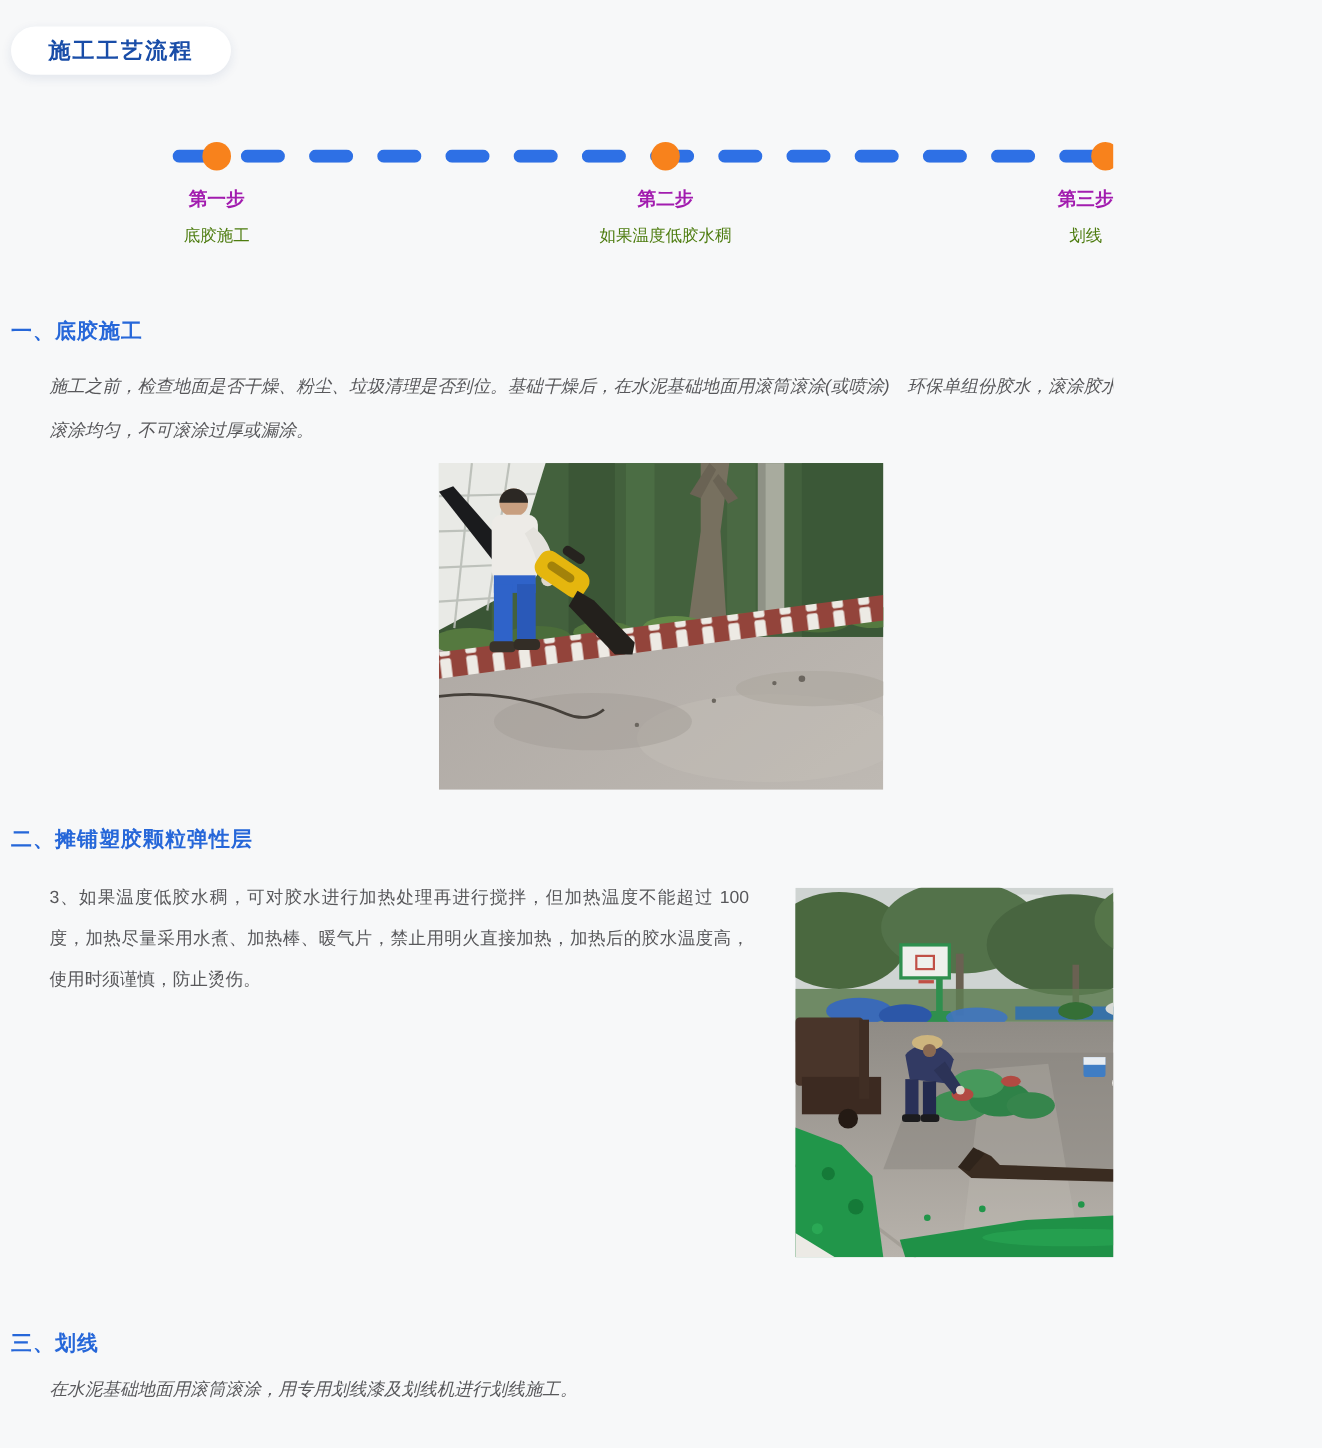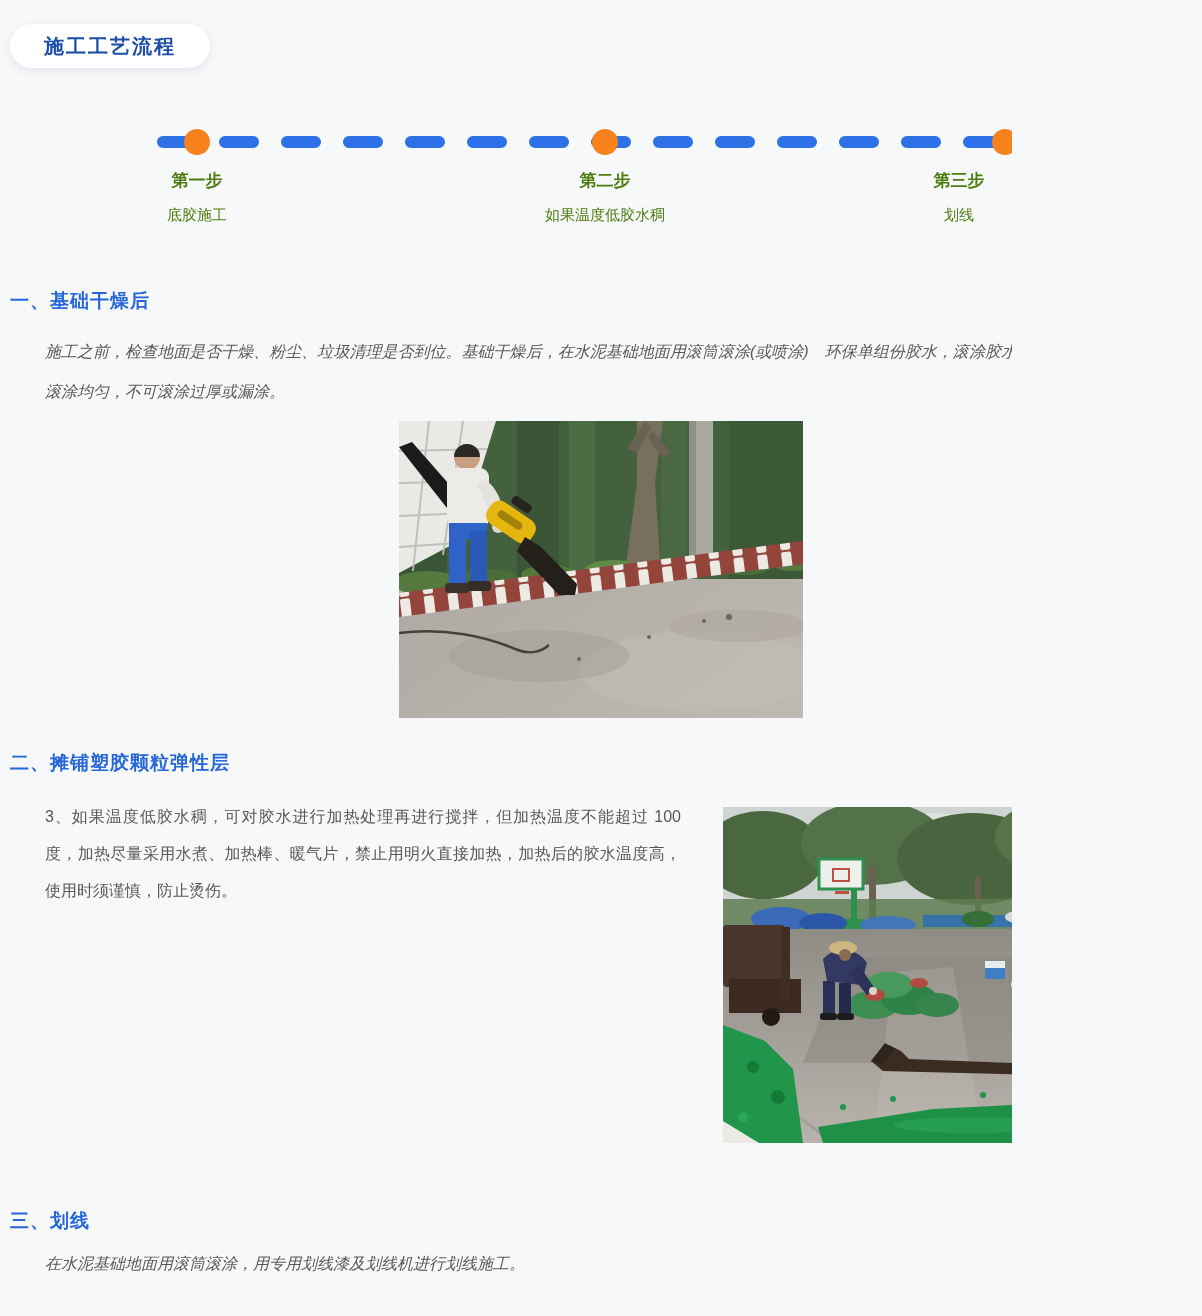--- a/index.html
+++ b/index.html
@@ -26,21 +26,21 @@
   .stepper { position:absolute; left:155px; top:136px; width:890px; height:110px; }
   .stepper svg { position:absolute; left:0; top:0; display:block; }
   .dot {
     position:absolute; top:-7px; width:26px; height:26px; border-radius:50%;
     background:#f8821c;
   }
   .step {
     position:absolute; top:34px; transform:translateX(-50%);
     text-align:center; white-space:nowrap;
   }
-  .step-label { font-size:17px; font-weight:bold; color:#4d7c0f; line-height:22px; }
+  .step-label { font-size:17px; font-weight:bold; color:#a21caf; line-height:22px; }
   .step-name  { margin-top:13px; font-size:15px; color:#4d7c0f; line-height:20px; }
 
   
   .sec-h {
     position:absolute; left:10px;
     font-size:19px; font-weight:700; color:#2667d9; letter-spacing:1px;
     white-space:nowrap;
   }
   .body-p {
     position:absolute; font-size:16px; color:#58585b;
@@ -75,27 +75,27 @@
     <div class="dot" style="left:837px"></div>
 
     <div class="step" style="left:42px">
       <div class="step-label">第一步</div>
       <div class="step-name">底胶施工</div>
     </div>
     <div class="step" style="left:450px">
       <div class="step-label">第二步</div>
       <div class="step-name">如果温度低胶水稠</div>
     </div>
-    <div class="step" style="left:804px">
+    <div class="step" style="left:832px">
       <div class="step-label">第三步</div>
       <div class="step-name">划线</div>
     </div>
   </div>
 
-  <h2 class="sec-h" style="top:288px">一、基础干燥后</h2>
+  <h2 class="sec-h" style="top:288px">一、底胶施工</h2>
   <p class="body-p wide" style="top:332px">施工之前，检查地面是否干燥、粉尘、垃圾清理是否到位。基础干燥后，在水泥基础地面用滚筒滚涂(或喷涂)　环保单组份胶水，滚涂胶水时注意滚涂均匀，不可滚涂过厚或漏涂。</p>
 
   <figure class="fig1" aria-label="工人用吹风机清理水泥基础地面">
     <svg width="404" height="297" viewBox="0 0 404 297">
       <defs>
         <linearGradient id="concA" x1="0" y1="0" x2="1" y2="1">
           <stop offset="0" stop-color="#aaa49f"></stop>
             <stop offset="1" stop-color="#beb9b3"></stop>
         </linearGradient>
         <pattern id="curbA" width="24" height="22" patternUnits="userSpaceOnUse" patternTransform="rotate(-7)">

